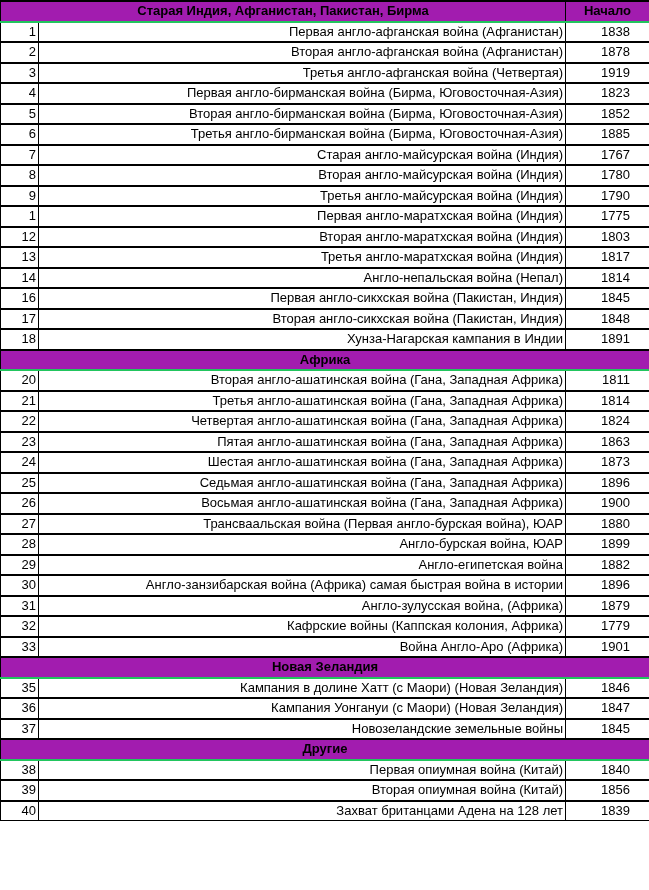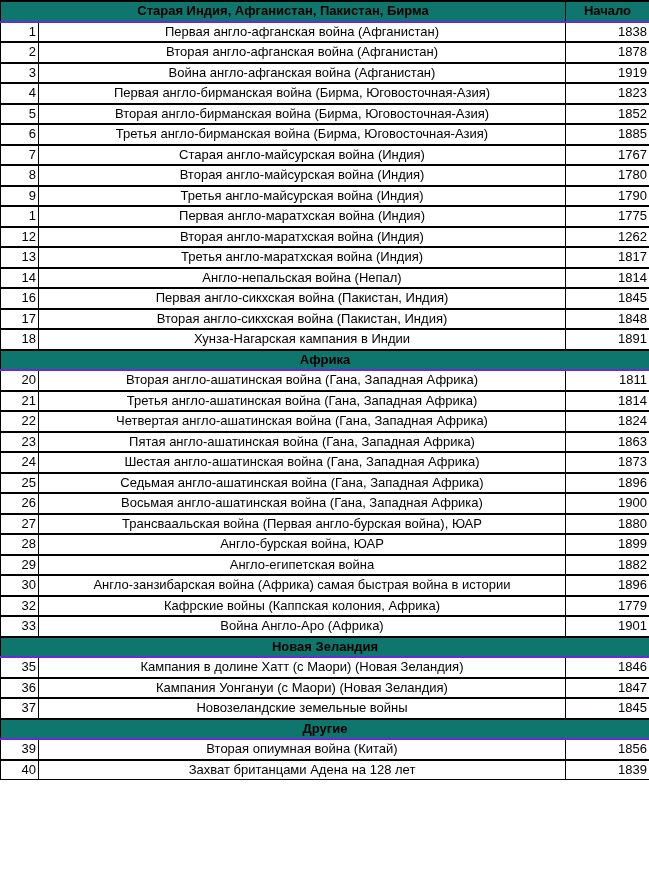--- a/index.html
+++ b/index.html
@@ -17,30 +17,30 @@
     col.c-year { width: 84px; }
     td, th {
       border: 1px solid #000;
       height: 18.5px;
       padding: 0 2px;
       line-height: 18px;
       white-space: nowrap;
       overflow: hidden;
     }
     th {
-      background: #0f766e;
+      background: #a21caf;
       font-weight: bold;
       text-align: center;
-      border-bottom: 2px solid #6d28d9;
+      border-bottom: 2px solid #22c55e;
       border-top: 2px solid #000;
     }
     th.group-title { text-align: center; }
     td.num { text-align: right; padding-right: 2px; }
-    td.name { text-align: center; padding-left: 2px; }
-    td.year { text-align: right; padding-right: 2px; }
+    td.name { text-align: right; padding-left: 2px; }
+    td.year { text-align: right; padding-right: 19px; }
     tr.row td { border-top: 2px solid #000; }
   </style>
 </head>
 <body>
 
 <table>
   <colgroup>
     <col class="c-num">
       <col class="c-name">
       <col class="c-year">
@@ -55,21 +55,21 @@
         <td class="name">Первая англо-афганская война (Афганистан)</td>
         <td class="year">1838</td>
       </tr>
       <tr class="row">
         <td class="num">2</td>
         <td class="name">Вторая англо-афганская война (Афганистан)</td>
         <td class="year">1878</td>
       </tr>
       <tr class="row">
         <td class="num">3</td>
-        <td class="name">Война англо-афганская война (Афганистан)</td>
+        <td class="name">Третья англо-афганская война (Четвертая)</td>
         <td class="year">1919</td>
       </tr>
       <tr class="row">
         <td class="num">4</td>
         <td class="name">Первая англо-бирманская война (Бирма, Юговосточная-Азия)</td>
         <td class="year">1823</td>
       </tr>
       <tr class="row">
         <td class="num">5</td>
         <td class="name">Вторая англо-бирманская война  (Бирма, Юговосточная-Азия)</td>
@@ -96,21 +96,21 @@
         <td class="year">1790</td>
       </tr>
       <tr class="row">
         <td class="num">1</td>
         <td class="name">Первая англо-маратхская война (Индия)</td>
         <td class="year">1775</td>
       </tr>
       <tr class="row">
         <td class="num">12</td>
         <td class="name">Вторая англо-маратхская война (Индия)</td>
-        <td class="year">1262</td>
+        <td class="year">1803</td>
       </tr>
       <tr class="row">
         <td class="num">13</td>
         <td class="name">Третья англо-маратхская война (Индия)</td>
         <td class="year">1817</td>
       </tr>
       <tr class="row">
         <td class="num">14</td>
         <td class="name">Англо-непальская война (Непал)</td>
         <td class="year">1814</td>
@@ -182,20 +182,25 @@
         <td class="num">29</td>
         <td class="name">Англо-египетская война</td>
         <td class="year">1882</td>
       </tr>
       <tr class="row">
         <td class="num">30</td>
         <td class="name">Англо-занзибарская война (Африка) самая быстрая война в истории</td>
         <td class="year">1896</td>
       </tr>
       <tr class="row">
+        <td class="num">31</td>
+        <td class="name">Англо-зулусская война, (Африка)</td>
+        <td class="year">1879</td>
+      </tr>
+      <tr class="row">
         <td class="num">32</td>
         <td class="name">Кафрские войны (Каппская колония, Африка)</td>
         <td class="year">1779</td>
       </tr>
       <tr class="row">
         <td class="num">33</td>
         <td class="name">Война Англо-Аро (Африка)</td>
         <td class="year">1901</td>
       </tr>
       <tr>
@@ -211,20 +216,25 @@
         <td class="name">Кампания Уонгануи (с Маори) (Новая Зеландия)</td>
         <td class="year">1847</td>
       </tr>
       <tr class="row">
         <td class="num">37</td>
         <td class="name">Новозеландские земельные войны</td>
         <td class="year">1845</td>
       </tr>
       <tr>
         <th colspan="3">Другие</th>
+      </tr>
+      <tr class="row">
+        <td class="num">38</td>
+        <td class="name">Первая опиумная война (Китай)</td>
+        <td class="year">1840</td>
       </tr>
       <tr class="row">
         <td class="num">39</td>
         <td class="name">Вторая опиумная война (Китай)</td>
         <td class="year">1856</td>
       </tr>
       <tr class="row">
         <td class="num">40</td>
         <td class="name">Захват британцами Адена на 128 лет</td>
         <td class="year">1839</td>

